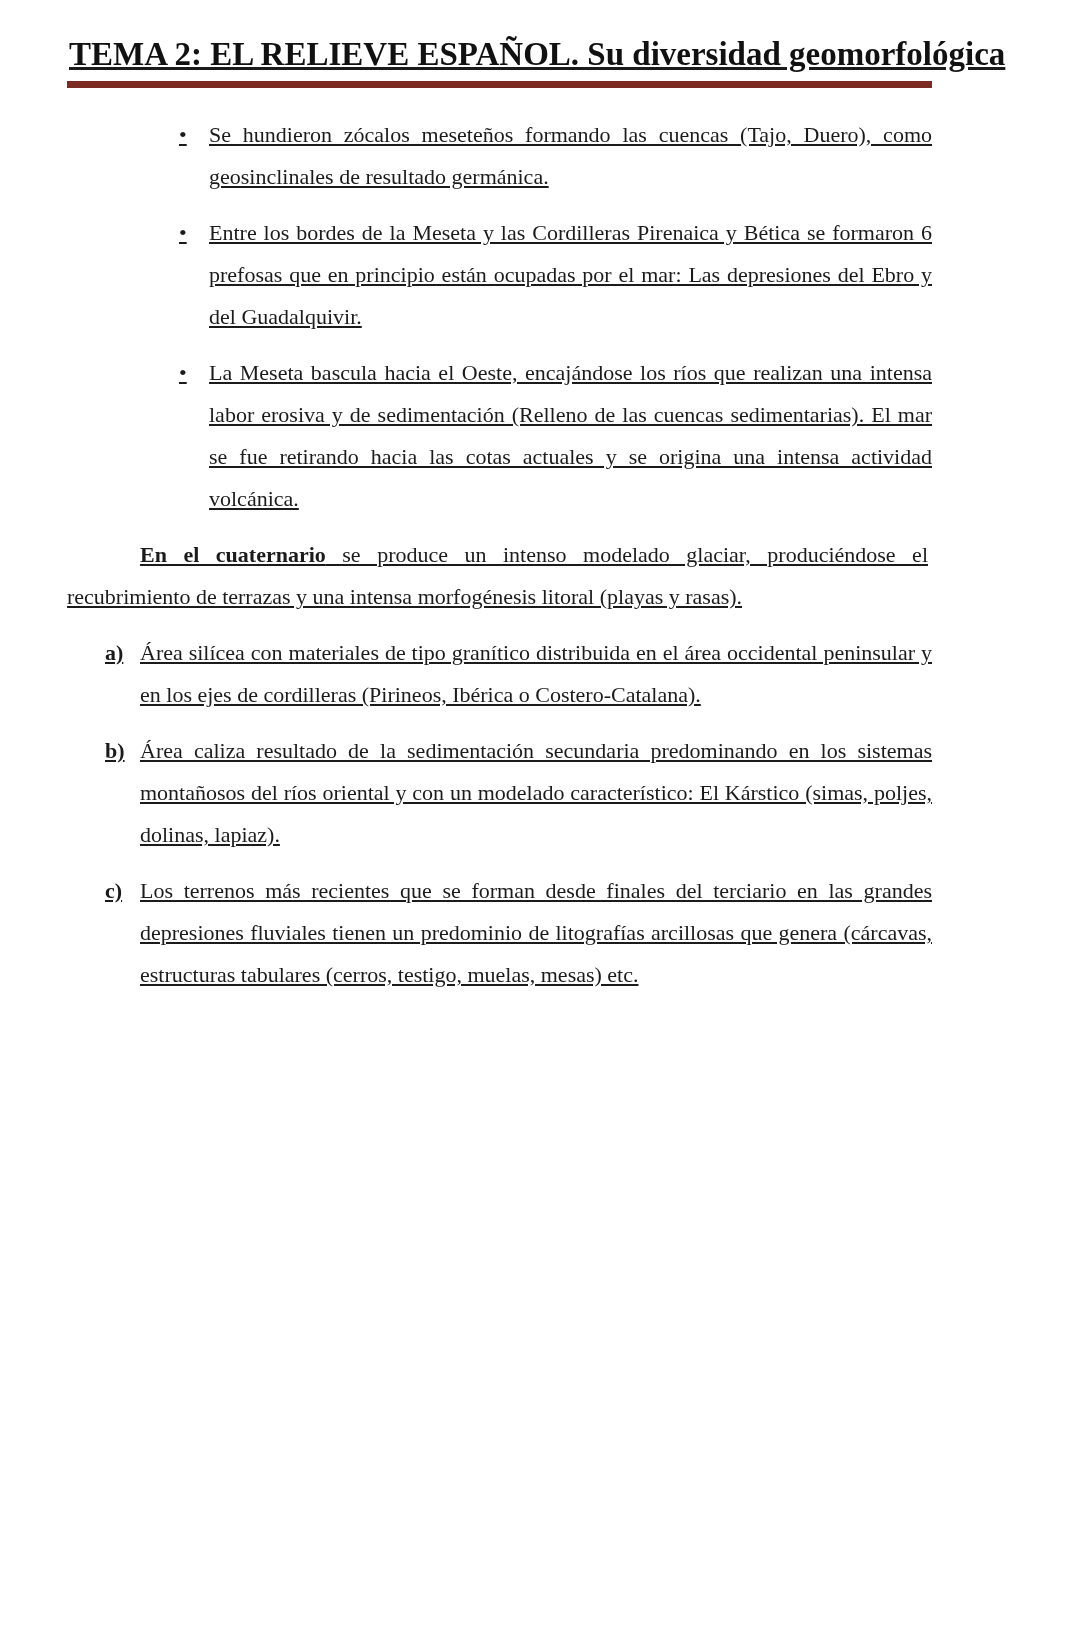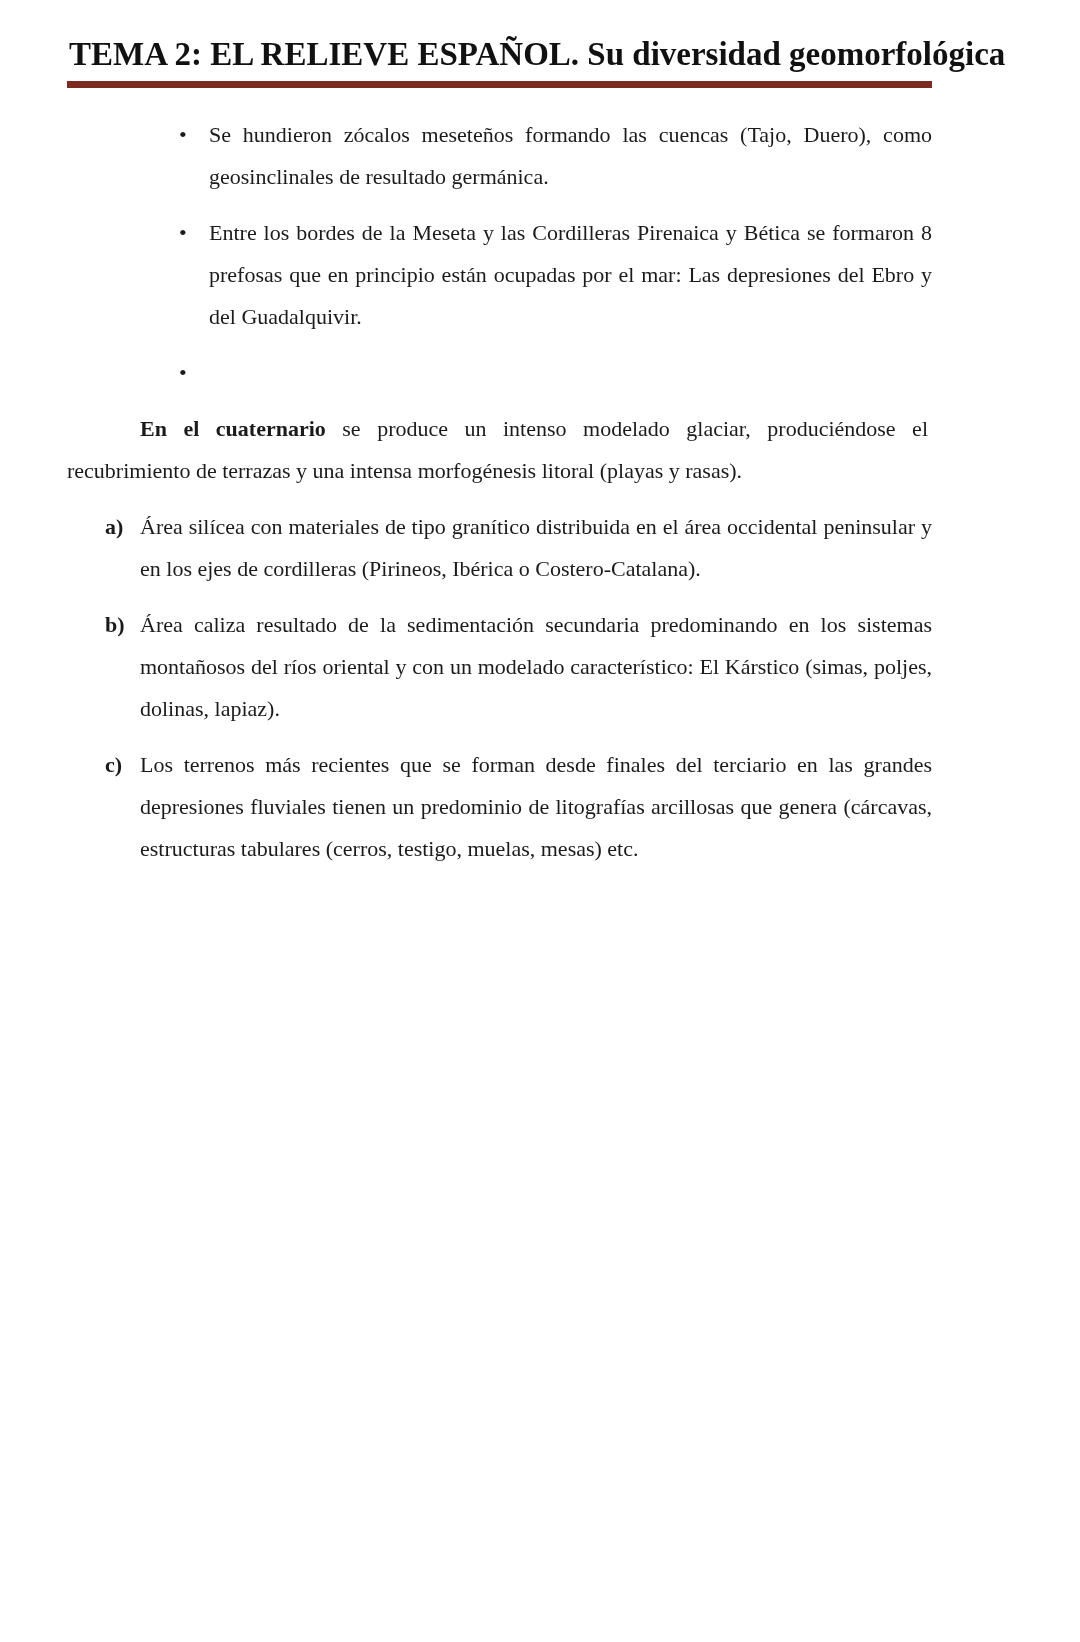--- a/index.html
+++ b/index.html
@@ -12,20 +12,21 @@
     width: 1080px;
     height: 1642px;
     font-family: "Liberation Serif", serif;
     color: #1b1b1b;
     overflow: hidden;
   }
   .page {
     width: 1080px;
     height: 1268px;
     padding: 36px 148px 0 67px;
+    text-decoration: underline;
   }
   .page-title {
     font-size: 33px;
     font-weight: 600;
     line-height: 1.15;
     color: #111111;
     margin: 0 0 7px 2px;
     white-space: nowrap;
   }
   .title-rule {
@@ -90,25 +91,26 @@
 
     <div class="bullet-list">
 
       <div class="bullet-item">
         <span class="marker">•</span>
         <span class="text">Se hundieron zócalos meseteños formando las cuencas (Tajo, Duero), como geosinclinales de resultado germánica.</span>
       </div>
 
       <div class="bullet-item">
         <span class="marker">•</span>
-        <span class="text">Entre los bordes de la Meseta y las Cordilleras Pirenaica y Bética se formaron 8 prefosas que en principio están ocupadas por el mar: Las depresiones del Ebro y del Guadalquivir.</span>
+        <span class="text">Entre los bordes de la Meseta y las Cordilleras Pirenaica y Bética se formaron 6 prefosas que en principio están ocupadas por el mar: Las depresiones del Ebro y del Guadalquivir.</span>
       </div>
 
       <div class="bullet-item">
         <span class="marker">•</span>
+        <span class="text">La Meseta bascula hacia el Oeste, encajándose los ríos que realizan una intensa labor erosiva y de sedimentación (Relleno de las cuencas sedimentarias). El mar se fue retirando hacia las cotas actuales y se origina una intensa actividad volcánica.</span>
       </div>
 
     </div>
 
     <p class="para"><span class="lead-bold">En el cuaternario</span><span> se produce un intenso modelado glaciar, produciéndose el recubrimiento de terrazas y una intensa morfogénesis litoral (playas y rasas).</span></p>
 
 
     <div class="lettered-list">
 
       <div class="abc-item">

